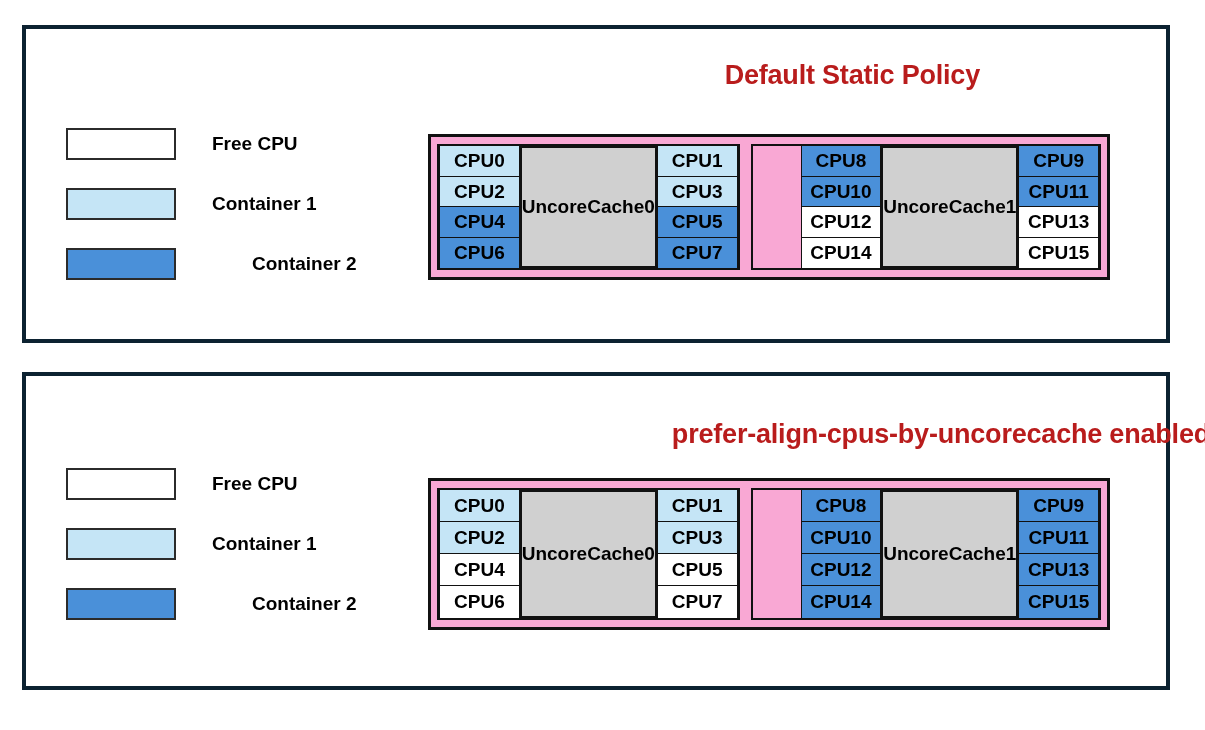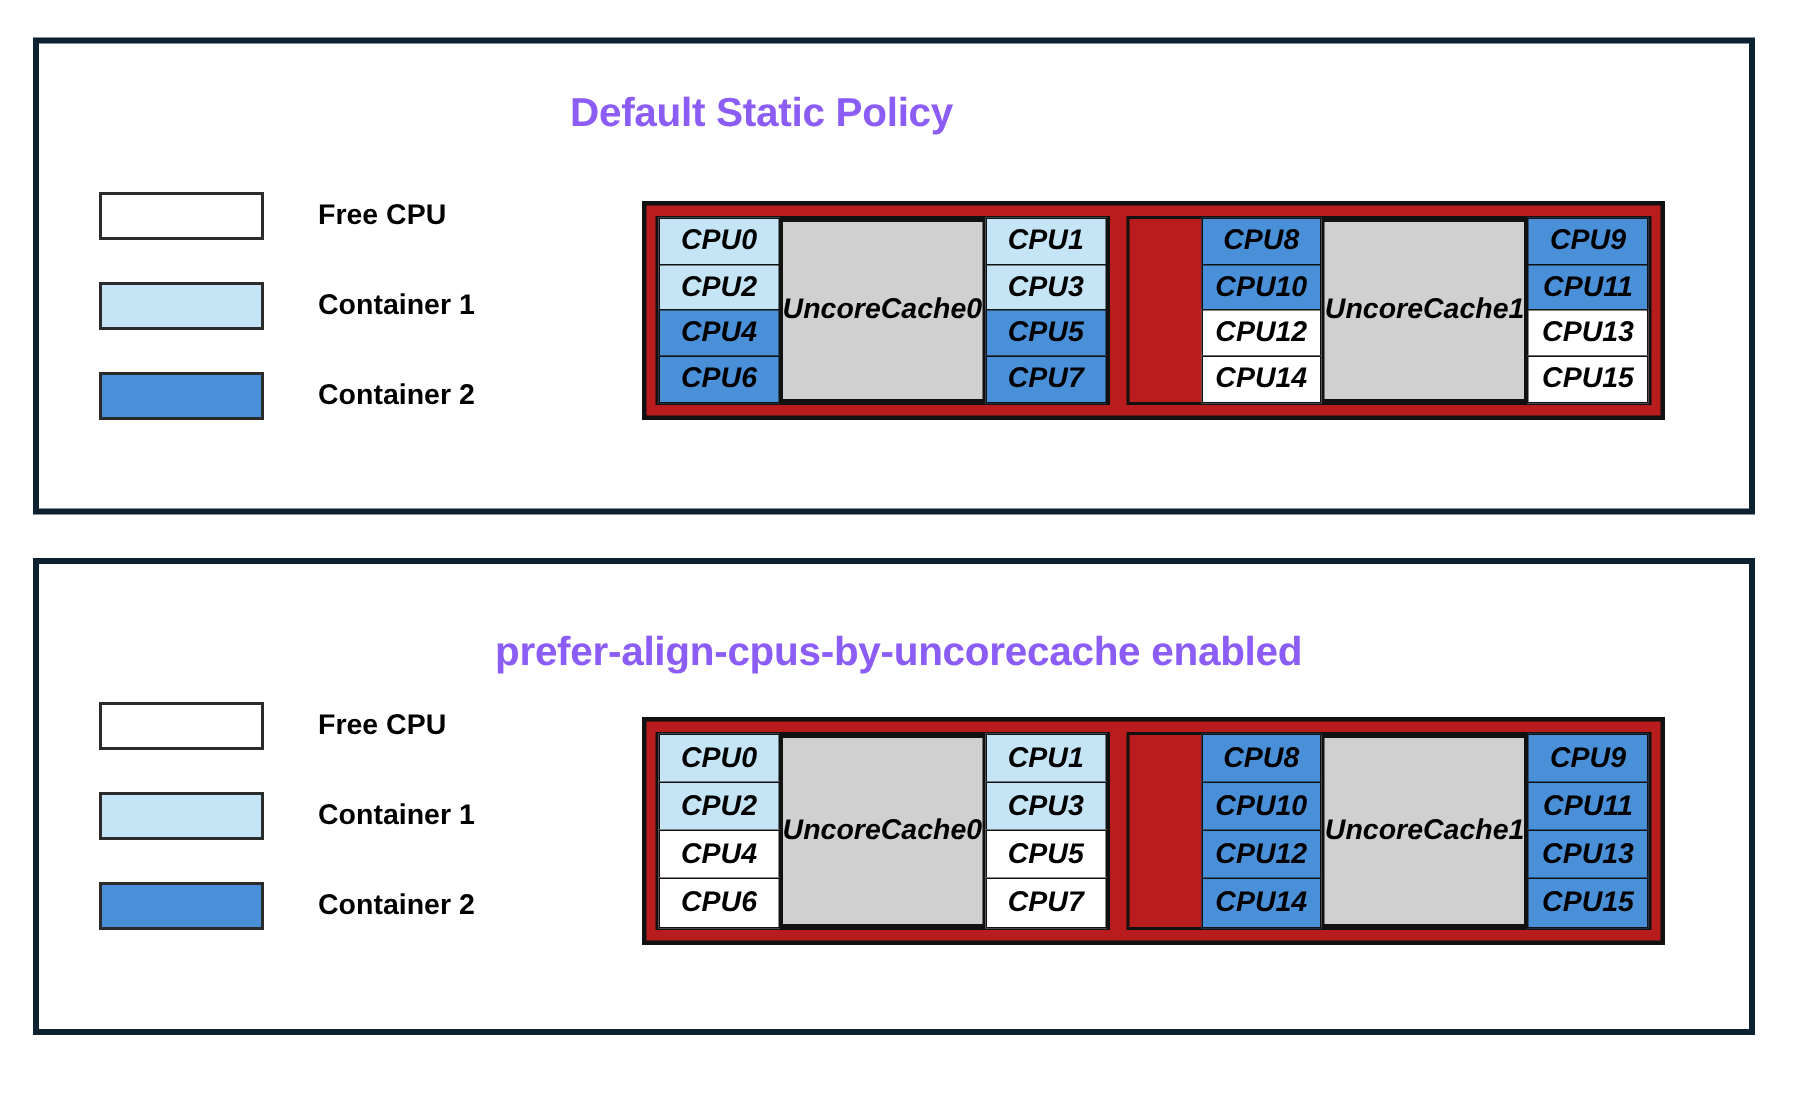--- a/index.html
+++ b/index.html
@@ -21,22 +21,22 @@
     width: 1148px;
     border: 4px solid #0c2231;
     box-sizing: border-box;
     background: #ffffff;
   }
   #panel-top    { top: 25px;  height: 318px; }
   #panel-bottom { top: 372px; height: 318px; }
 
   .panel-title {
     position: absolute;
-    text-align: left;
-    color: #8b5cf6;
+    text-align: right;
+    color: #b91c1c;
     font-weight: bold;
     white-space: nowrap;
     letter-spacing: -0.2px;
   }
   #title-top {
     top: 60px;
     left: 380px;
     width: 600px;
     font-size: 27px;
   }
@@ -56,46 +56,45 @@
   #legend-top    { top: 128px; }
   #legend-bottom { top: 468px; }
 
   .legend-row {
     display: flex;
     align-items: center;
     height: 32px;
     margin-bottom: 28px;
     padding-left: 16px;
   }
-  .legend-row:last-child { margin-bottom: 0; }
+  .legend-row:last-child { margin-bottom: 0; gap: 40px; }
 
   .legend-swatch {
     width: 110px;
     height: 32px;
     border: 2px solid #2b2b2b;
     box-sizing: border-box;
     flex: 0 0 auto;
   }
   .legend-label {
     margin-left: 36px;
     font-size: 19px;
     font-weight: bold;
     color: #000000;
     white-space: nowrap;
   }
 
   
   .grid-wrap {
     position: absolute;
     border: 3px solid #111111;
-    background: #b91c1c;
+    background: #f9a8d4;
     box-sizing: border-box;
     padding: 7px 6px;
     display: flex;
-    font-style: italic;
   }
   #grid-top    { left: 428px; top: 134px; width: 682px; height: 146px; }
   #grid-bottom { left: 428px; top: 478px; width: 682px; height: 152px; }
 
   .socket {
     display: flex;
     border: 2px solid #111111;
     box-sizing: border-box;
     flex: 1 1 0;
   }

